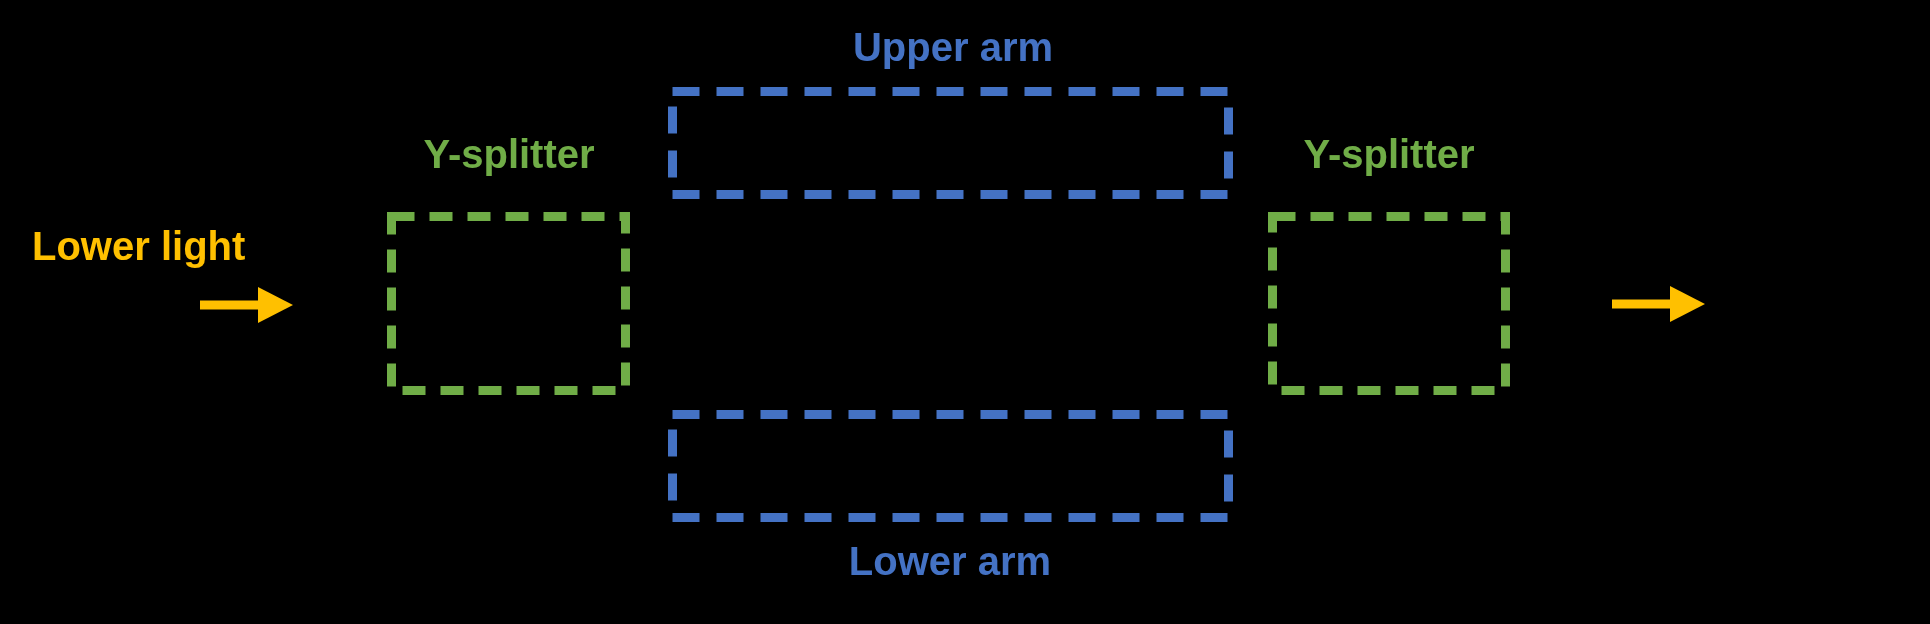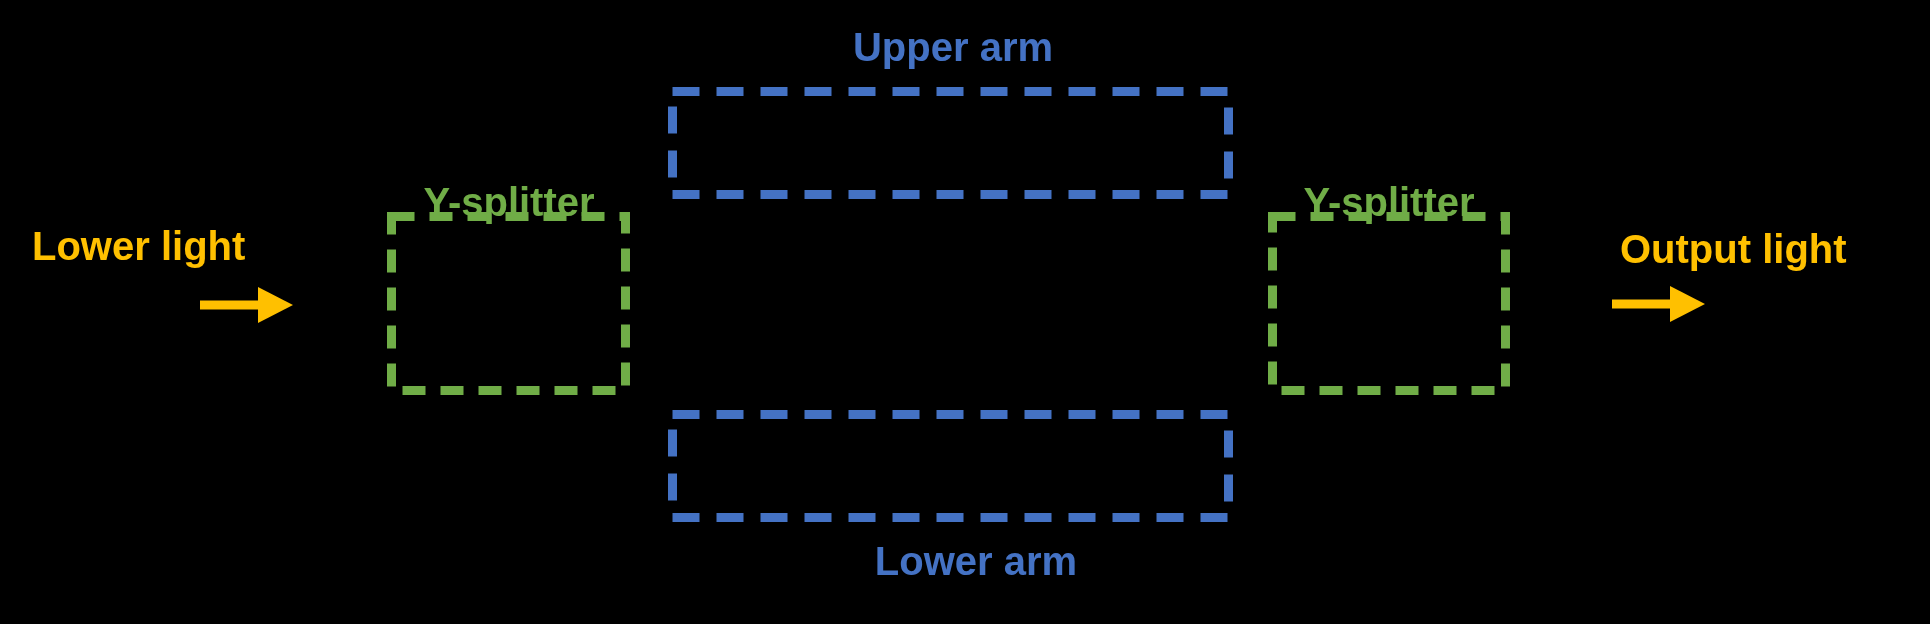--- a/index.html
+++ b/index.html
@@ -52,21 +52,20 @@
   .label.light {
     color: var(--light-orange, #FFC000);
   }
   .label.arm {
     color: var(--arm-blue, #4472C4);
     transform: translateX(-50%);
   }
   .label.splitter {
     color: var(--splitter-green, #70AD47);
     transform: translateX(-50%);
-    margin-top: 48px;
   }
 </style>
 </head>
 <body>
 
 <div class="stage">
 
   <svg class="shapes" viewBox="0 0 1930 624" aria-hidden="true">
 
     <rect class="box arm" x="672.5" y="91.5" width="556" height="103"></rect>
@@ -80,23 +79,22 @@
     </g>
 
     <g>
       <line class="arrow-shaft" x1="1612" y1="304" x2="1672" y2="304"></line>
       <polygon class="arrow-head" points="1670,286 1705,304 1670,322"></polygon>
     </g>
   </svg>
 
   <div class="label light" style="left:32px; top:226px;">Lower light</div>
 
-  <div class="label light" style="left:1620px; top:229px;">Output light</div>
 
   <div class="label arm" style="left:953px; top:27px;">Upper arm</div>
 
-  <div class="label arm" style="left:950px; top:541px;margin-left:26px;">Lower arm</div>
+  <div class="label arm" style="left:950px; top:541px;">Lower arm</div>
 
   <div class="label splitter" style="left:509px; top:134px;">Y-splitter</div>
 
   <div class="label splitter" style="left:1389px; top:134px;">Y-splitter</div>
 
 </div>
 
 </body></html>

